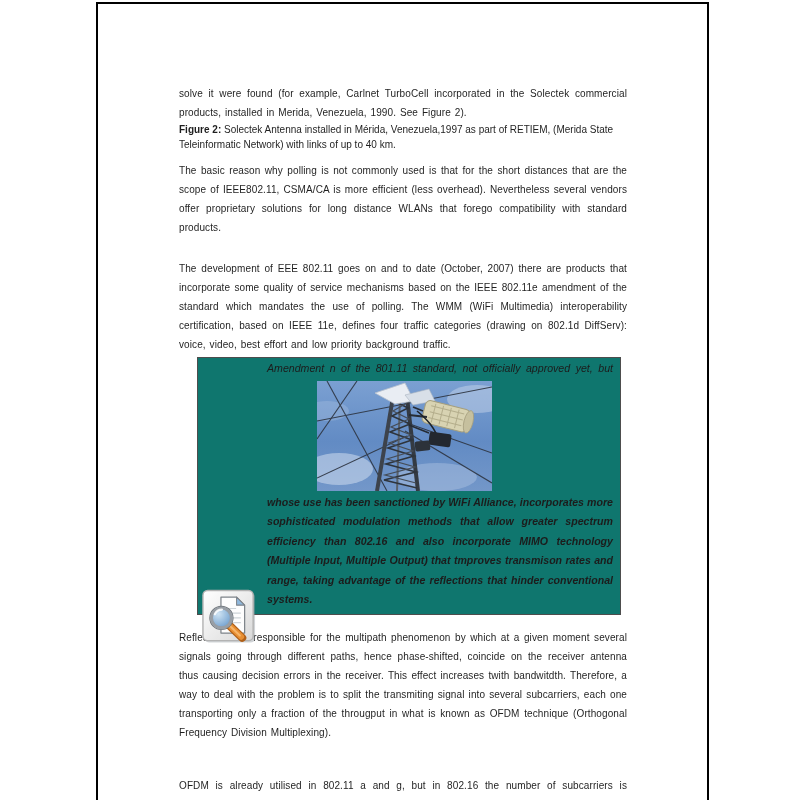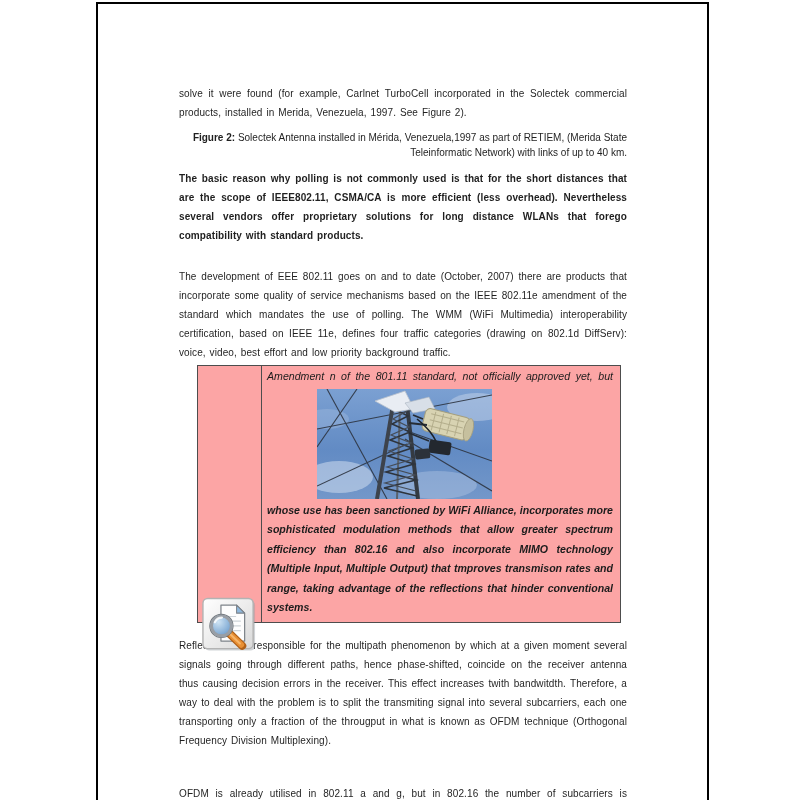--- a/index.html
+++ b/index.html
@@ -8,50 +8,50 @@
   body { position:relative; }
 
   .page { position:absolute; left:96px; top:2px; width:613px; height:810px;
           border:2px solid #000; border-bottom:none; background:#fff; }
 
   .content { position:absolute; left:81px; top:0; width:448px; color:#1f1f1f; }
 
   .body-text { font-size:10px; line-height:19px; text-align:justify;
                letter-spacing:0.1px; word-spacing:1px; }
   .p1 { margin-top:80px; }
-  .caption { margin-top:8px; font-size:10px; line-height:15px; text-align:right; }
+  .caption { font-size:10px; line-height:15px; text-align:left; }
   .caption b { font-weight:bold; }
-  .p2 { margin-top:9px;font-weight:bold; }
+  .p2 { margin-top:9px; }
   .p3 { margin-top:22px; }
   .p4 { margin-top:13px; }
   .p5 { margin-top:34px; }
 
   .callout-wrap { position:relative; margin-top:3px; margin-left:18px; width:424px; }
-  .callout { display:flex; background:#fca5a5; border:1px solid #4d4d4d; }
+  .callout { display:flex; background:#0f766e; border:1px solid #4d4d4d;align-items:flex-end; }
   .callout-left { flex:0 0 64px; border-right:1px solid #4d4d4d; }
   .callout-right { flex:1; padding:1px 7px 4px 5px; font-style:italic;
                    font-size:10.6px; line-height:19.5px; color:#1c1c1c; }
   .callout-line1 { text-align:justify; text-align-last:justify; }
   .callout-body  { text-align:justify;font-weight:bold; }
   .photo { display:block; width:175px; height:110px; margin:2px 0 2px 50px; }
 
   .zoomicon { position:absolute; left:5px; bottom:-30px; width:54px; height:57px; }
 
   .footer { position:relative; margin-top:8px; height:20px; font-size:10px; }
   .pageno { position:absolute; left:33px; font-style:italic; }
   .footmain { position:absolute; left:167px; white-space:nowrap; }
   .footlink { color:#3333cc; text-decoration:underline; cursor:pointer; }
 </style>
 </head>
 <body>
 
 <div class="page">
   <div class="content">
 
-    <p class="body-text p1">solve it were found (for example, Carlnet TurboCell incorporated in the Solectek commercial products, installed in Merida, Venezuela, 1997. See Figure 2).</p>
+    <p class="body-text p1">solve it were found (for example, Carlnet TurboCell incorporated in the Solectek commercial products, installed in Merida, Venezuela, 1990. See Figure 2).</p>
 
     <p class="caption">
       <b>Figure 2:</b><span> Solectek Antenna installed in Mérida, Venezuela,1997 as part of RETIEM, (Merida State Teleinformatic Network) with links of up to 40 km.</span>
     </p>
 
     <p class="body-text p2">The basic reason why polling is not commonly used is that for the short distances that are the scope of IEEE802.11, CSMA/CA is more efficient (less overhead). Nevertheless several vendors offer proprietary solutions for long distance WLANs that forego compatibility with standard products.</p>
 
     <p class="body-text p3">The development of EEE 802.11 goes on and to date (October, 2007) there are products that incorporate some quality of service mechanisms based on the IEEE 802.11e amendment of the standard which mandates the use of polling. The WMM (WiFi Multimedia) interoperability certification, based on IEEE 11e, defines four traffic categories (drawing on 802.1d DiffServ): voice, video, best effort and low priority background traffic.</p>
 
     <div class="callout-wrap">

